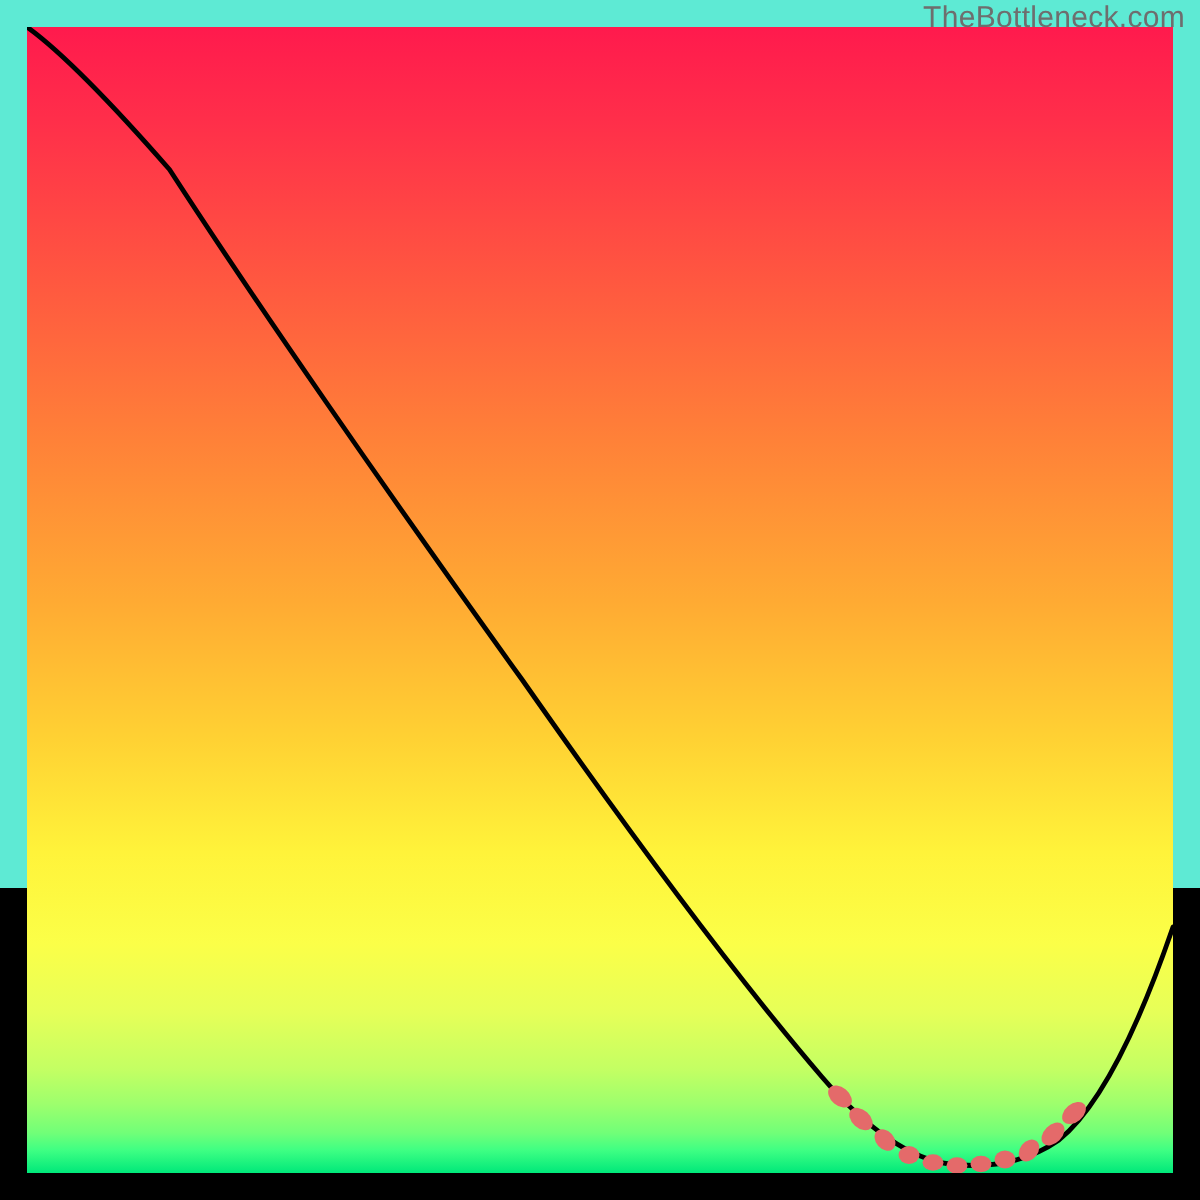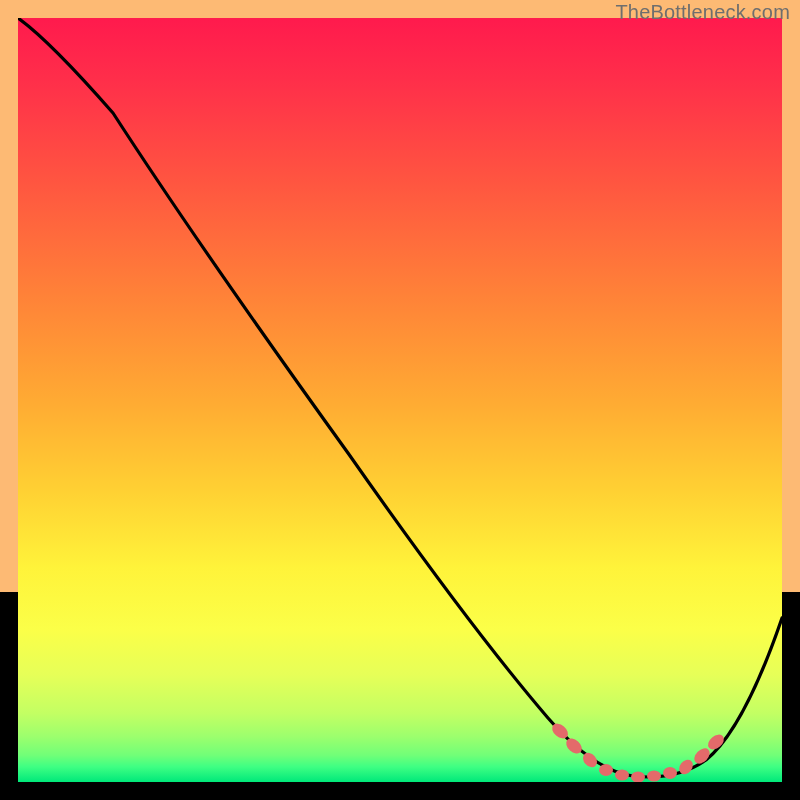--- a/index.html
+++ b/index.html
@@ -7,21 +7,21 @@
     padding: 0;
     width: 800px;
     height: 800px;
     background: #000;
     font-family: Arial, Helvetica, sans-serif;
     overflow: hidden;
   }
   .outer-frame {
     width: 800px;
     height: 592px;
-    background: #fdba74;
+    background: #5eead4;
     position: relative;
   }
   .plot-area {
     position: absolute;
     left: 18px;
     top: 18px;
     width: 764px;
     height: 764px;
     overflow: hidden;
   }

